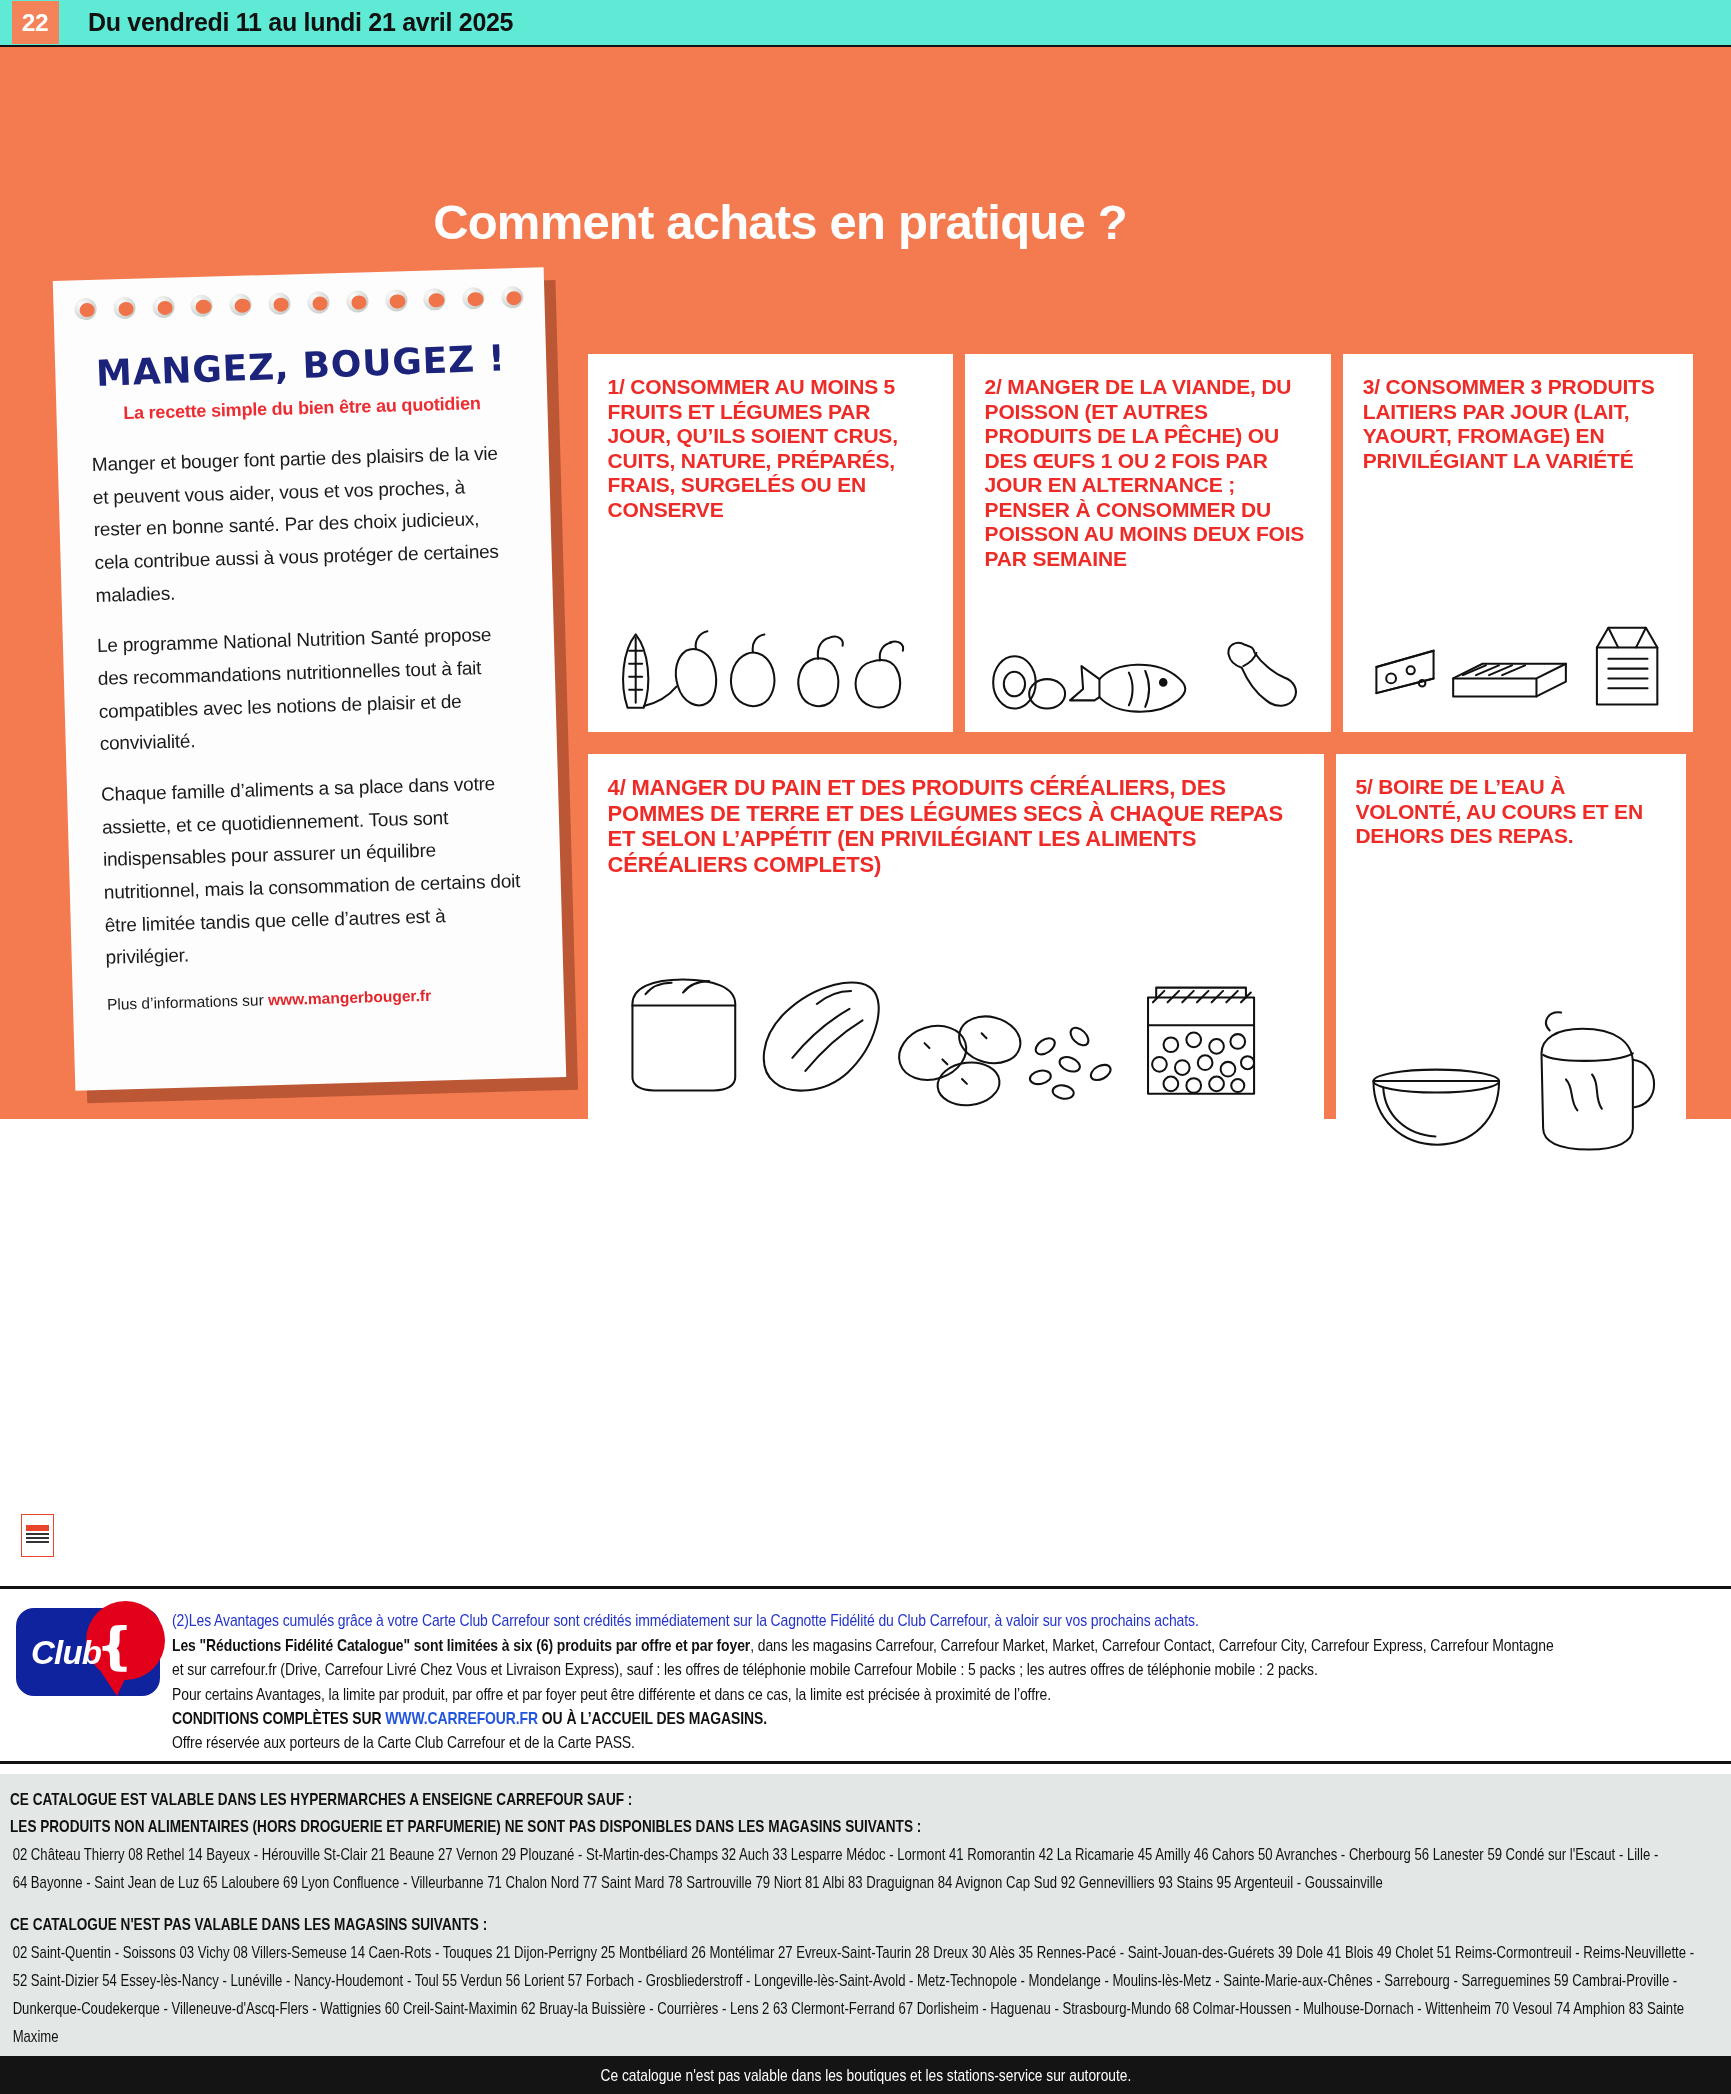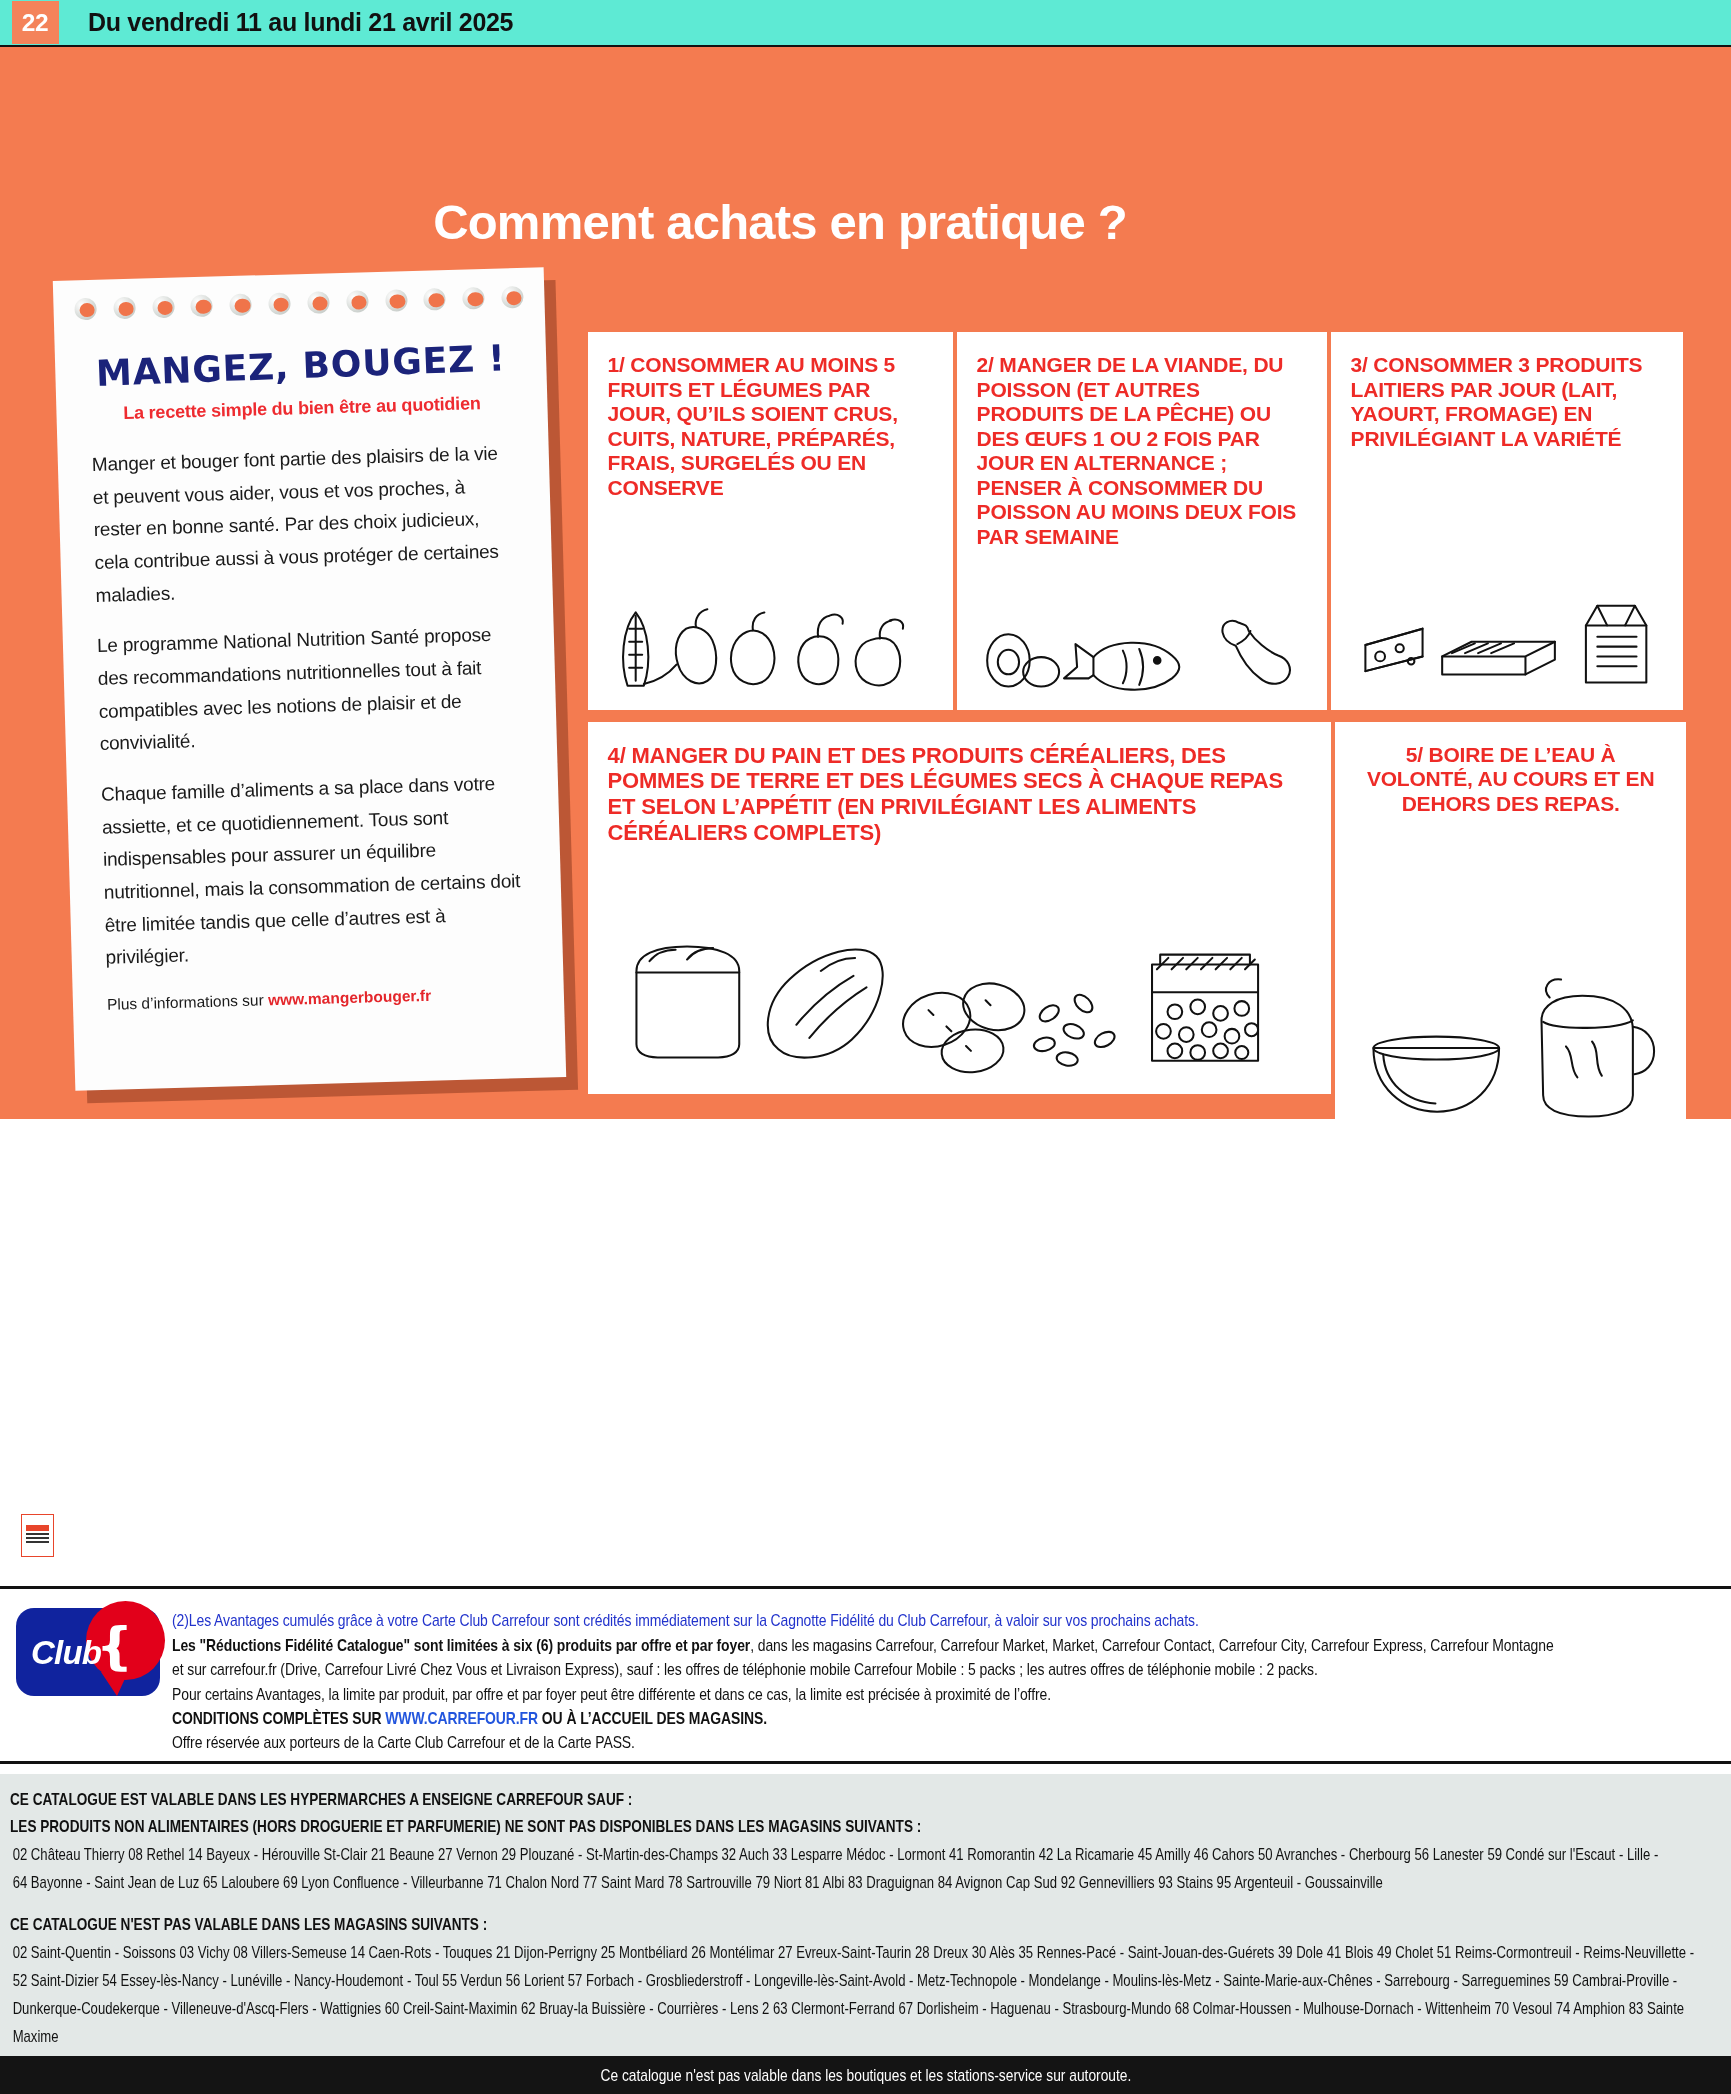--- a/index.html
+++ b/index.html
@@ -124,33 +124,33 @@
   }
   .notepad-link { color: #E4262B; font-weight: bold; }
 
   
   .advice-grid {
     position: absolute;
     left: 588px;
     top: 285px;
     width: 1098px;
   }
-  .advice-row { display: flex; gap: 4px; margin-bottom: 11.5px; }
+  .advice-row { display: flex; gap: 12px; margin-bottom: 11.5px; margin-top: 22px; }
   .advice-card {
     background: #ffffff;
     padding: 21px 19.6px 11.5px 19.6px;
     position: relative;
     display: flex;
     flex-direction: column;
   }
   .advice-card.c1 { width: 365px; height: 378px; }
   .advice-card.c2 { width: 370px; height: 378px; }
   .advice-card.c3 { width: 352px; height: 378px; }
   .advice-card.c4 { width: 746px; height: 372px; }
-  .advice-card.c5 { width: 352px; height: 423px; text-align: center; }
+  .advice-card.c5 { width: 352px; height: 423px; }
   .advice-text {
     color: #EE2B27;
     font-weight: bold;
     font-size: 21px;
     line-height: 1.17;
     letter-spacing: -0.2px;
   }
   .advice-card.c4 .advice-text { font-size: 22px; }
   .advice-art {
     flex: 1;

